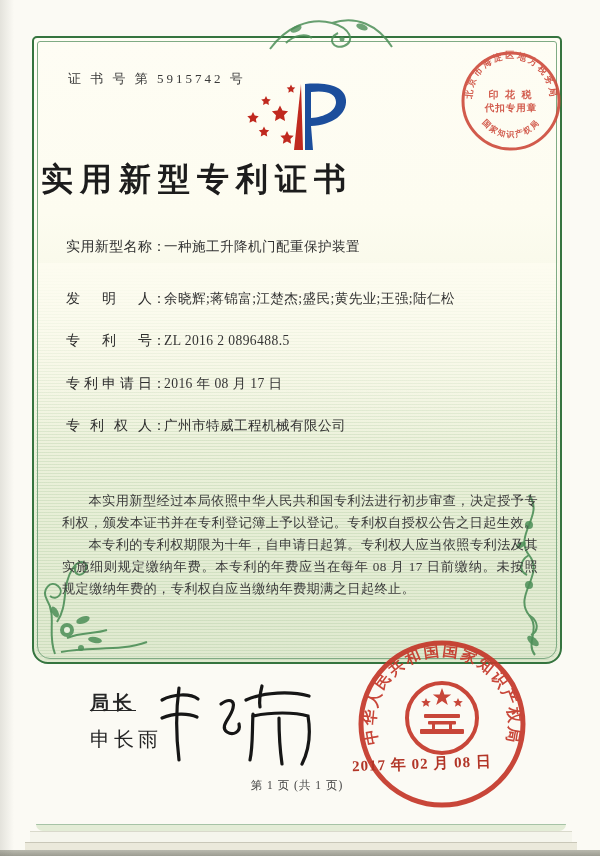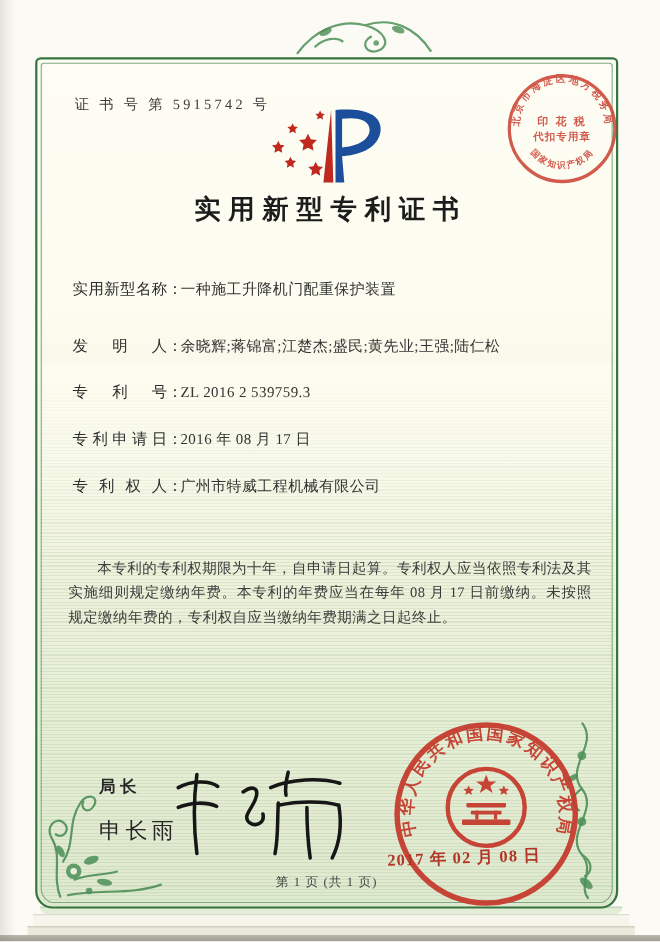--- a/index.html
+++ b/index.html
@@ -2,48 +2,48 @@
 <html><head>
 <meta charset="utf-8">
 <style>
   * { margin:0; padding:0; box-sizing:border-box; }
   html,body { width:600px; height:856px; background:#ffffff; font-family:"Liberation Serif","DejaVu Serif",serif; }
   .photo { position:relative; width:600px; height:856px; background:#fbfaf4; overflow:hidden; }
   .photo::before { content:""; position:absolute; left:0; top:0; width:14px; height:100%;
     background:linear-gradient(90deg, rgba(120,120,110,0.18), rgba(120,120,110,0)); z-index:5; }
 
   
-  .cert { position:absolute; left:32px; top:52px; width:530px; height:774px;
+  .cert { position:absolute; left:32px; top:36px; width:530px; height:628px;
     border:2px solid #35743f; border-radius:5px 5px 16px 16px;
     background:linear-gradient(180deg,#fefdf4 0%, #fdfcf0 28%, #f3f5e2 52%, #e8efd7 74%, #dfe9cf 100%);
     z-index:2; }
   .cert-inner-border { position:absolute; inset:3px; border:1px solid #7fab84; border-radius:3px 3px 13px 13px; pointer-events:none; }
   .guilloche { position:absolute; left:2px; right:2px; top:36%; bottom:2px; border-radius:0 0 13px 13px;
     background:repeating-linear-gradient(180deg, rgba(118,165,108,0.17) 0 1px, rgba(255,255,255,0) 1px 3px); }
   .guilloche-fade { position:absolute; left:2px; right:2px; top:36%; height:180px;
     background:linear-gradient(180deg, #fdfcf0 0%, rgba(253,252,240,0) 100%); }
 
   .cert-no { position:absolute; left:34px; top:32px; font-size:13px; letter-spacing:3px; color:#3a3a3a; }
 
   .logo { position:absolute; left:205px; top:38px; width:120px; height:80px; }
 
-  .title { position:absolute; left:0; top:120px; width:100%; text-align:center;
-    font-size:24px; font-weight:bold; color:#1c1c1c; letter-spacing:7px; text-indent:7px; }
+  .title { position:absolute; left:0; top:120px; width:100%; text-align:left;
+    font-size:32px; font-weight:bold; color:#1c1c1c; letter-spacing:7px; text-indent:7px; }
 
   .field { position:absolute; left:32px; width:478px; font-size:14px; color:#2e2e2e; white-space:nowrap; }
   .field .lbl { display:inline-block; width:86px; text-align:justify; text-align-last:justify; vertical-align:top; }
   .field .colon { display:inline-block; width:12px; }
   .field .val { font-size:13.6px; letter-spacing:0.4px; color:#333; }
   .f0 { top:200px; } .f1 { top:252px; } .f2 { top:294px; } .f3 { top:337px; } .f4 { top:379px; } .f5 { top:423px; }
 
   .body-text { position:absolute; left:28px; top:452px; width:476px; font-size:13.2px;
     line-height:22px; color:#3b3b3b; text-align:justify; letter-spacing:0.4px; }
   .body-text p { text-indent:2em; }
 
-  .official-title { position:absolute; left:56px; top:652px; font-size:15px; font-weight:bold; letter-spacing:4px; color:#262626; }
+  .official-title { position:absolute; left:56px; top:652px; font-size:19px; font-weight:bold; letter-spacing:4px; color:#262626;text-decoration:underline; }
   .official-name  { position:absolute; left:56px; top:688px; font-size:20px; font-weight:normal; letter-spacing:4px; color:#262626; }
 
   .signature { position:absolute; left:115px; top:636px; width:178px; height:94px; }
 
   .seal { position:absolute; left:320px; top:598px; width:176px; height:176px; opacity:0.93; }
   .seal-date { position:absolute; left:318px; top:716px; width:180px; font-size:15px; font-weight:bold;
     color:#b23527; letter-spacing:1px; transform:rotate(-2deg); white-space:nowrap; }
 
   .tax-stamp { position:absolute; left:424px; top:10px; width:106px; height:106px; opacity:0.88; }
 
@@ -136,30 +136,31 @@
 
     <div class="title">实用新型专利证书</div>
 
     <div class="field f0">
       <span class="lbl">实用新型名称</span><span class="colon">：</span><span class="val">一种施工升降机门配重保护装置</span>
     </div>
     <div class="field f1">
       <span class="lbl">发明人</span><span class="colon">：</span><span class="val">余晓辉;蒋锦富;江楚杰;盛民;黄先业;王强;陆仁松</span>
     </div>
     <div class="field f2">
-      <span class="lbl">专利号</span><span class="colon">：</span><span class="val">ZL 2016 2 539759.3</span>
+      <span class="lbl">专利号</span><span class="colon">：</span><span class="val">ZL 2016 2 0896488.5</span>
     </div>
     <div class="field f3">
       <span class="lbl">专利申请日</span><span class="colon">：</span><span class="val">2016 年 08 月 17 日</span>
     </div>
     <div class="field f4">
       <span class="lbl">专利权人</span><span class="colon">：</span><span class="val">广州市特威工程机械有限公司</span>
     </div>
 
     <div class="body-text">
+      <p>本实用新型经过本局依照中华人民共和国专利法进行初步审查，决定授予专利权，颁发本证书并在专利登记簿上予以登记。专利权自授权公告之日起生效。</p>
       <p>本专利的专利权期限为十年，自申请日起算。专利权人应当依照专利法及其实施细则规定缴纳年费。本专利的年费应当在每年 08 月 17 日前缴纳。未按照规定缴纳年费的，专利权自应当缴纳年费期满之日起终止。</p>
     </div>
 
     <div class="official-title">局长</div>
     <div class="official-name">申长雨</div>
 
     <svg class="signature" viewBox="0 0 178 94">
       <g stroke="#161616" stroke-width="3.2" fill="none" stroke-linecap="round">
         <path d="M30,14 C27,36 27,62 30,86"></path>
         <path d="M13,26 C24,20 41,19 49,25"></path>

